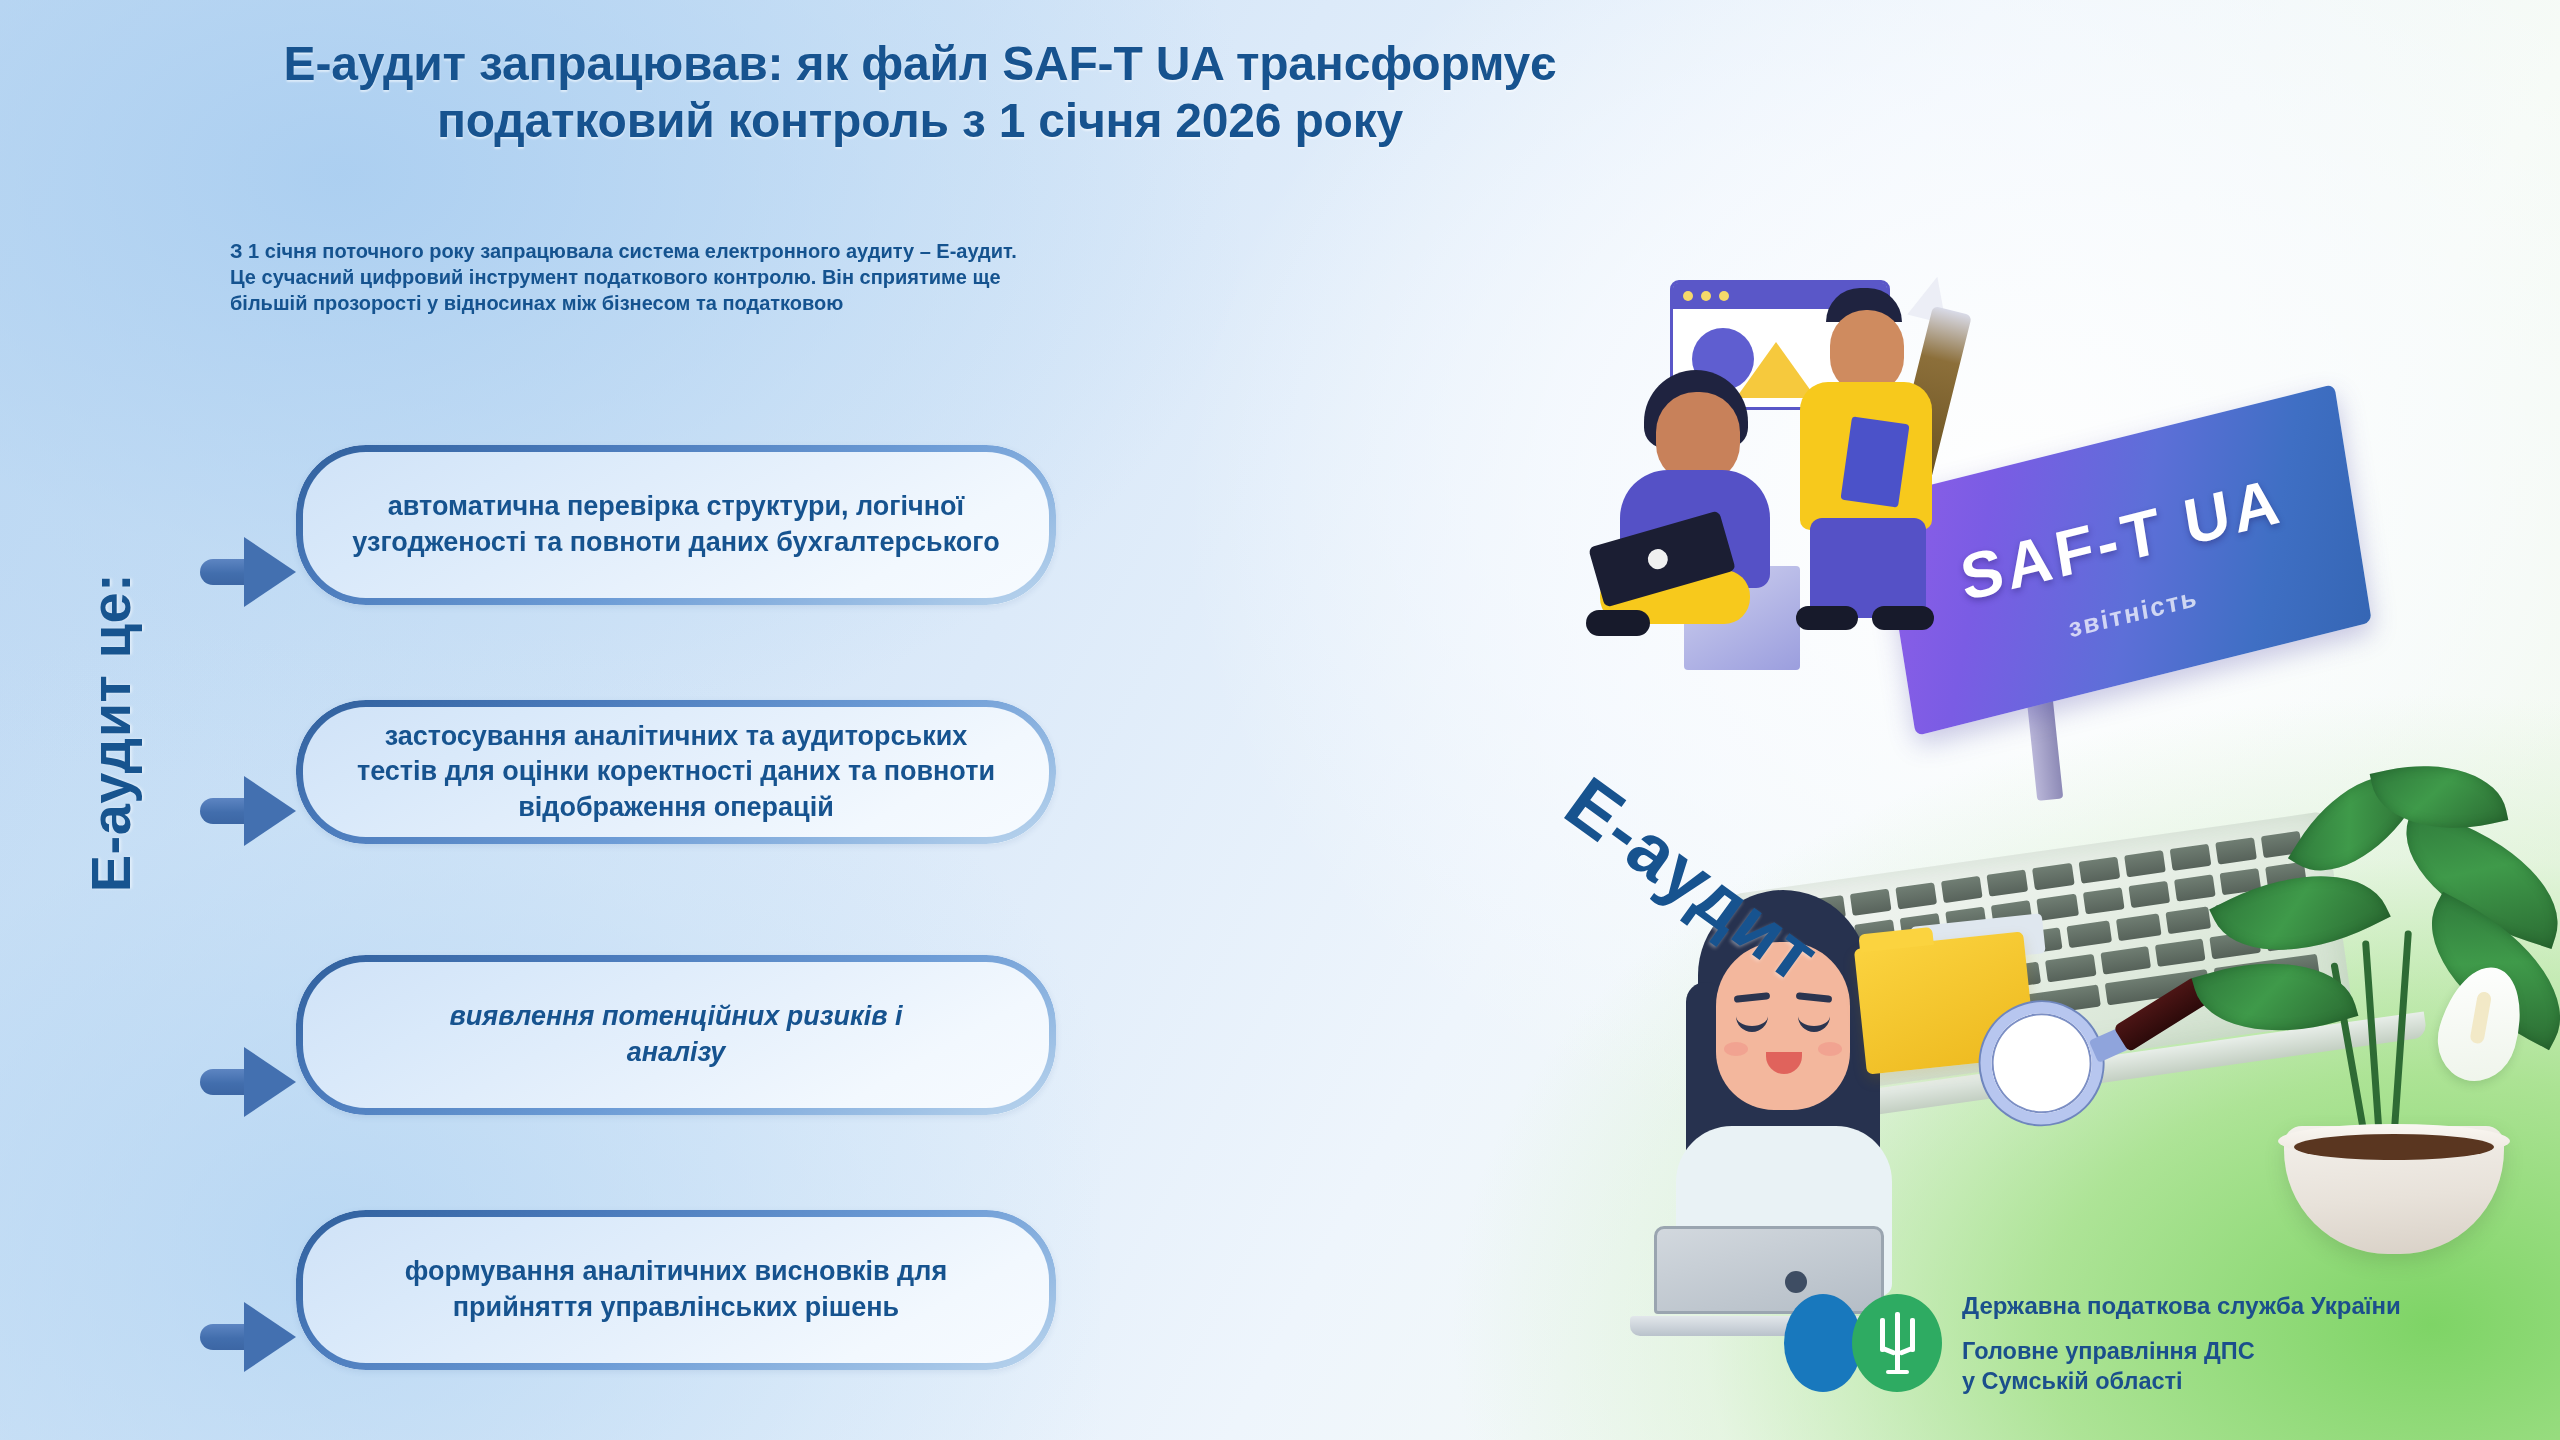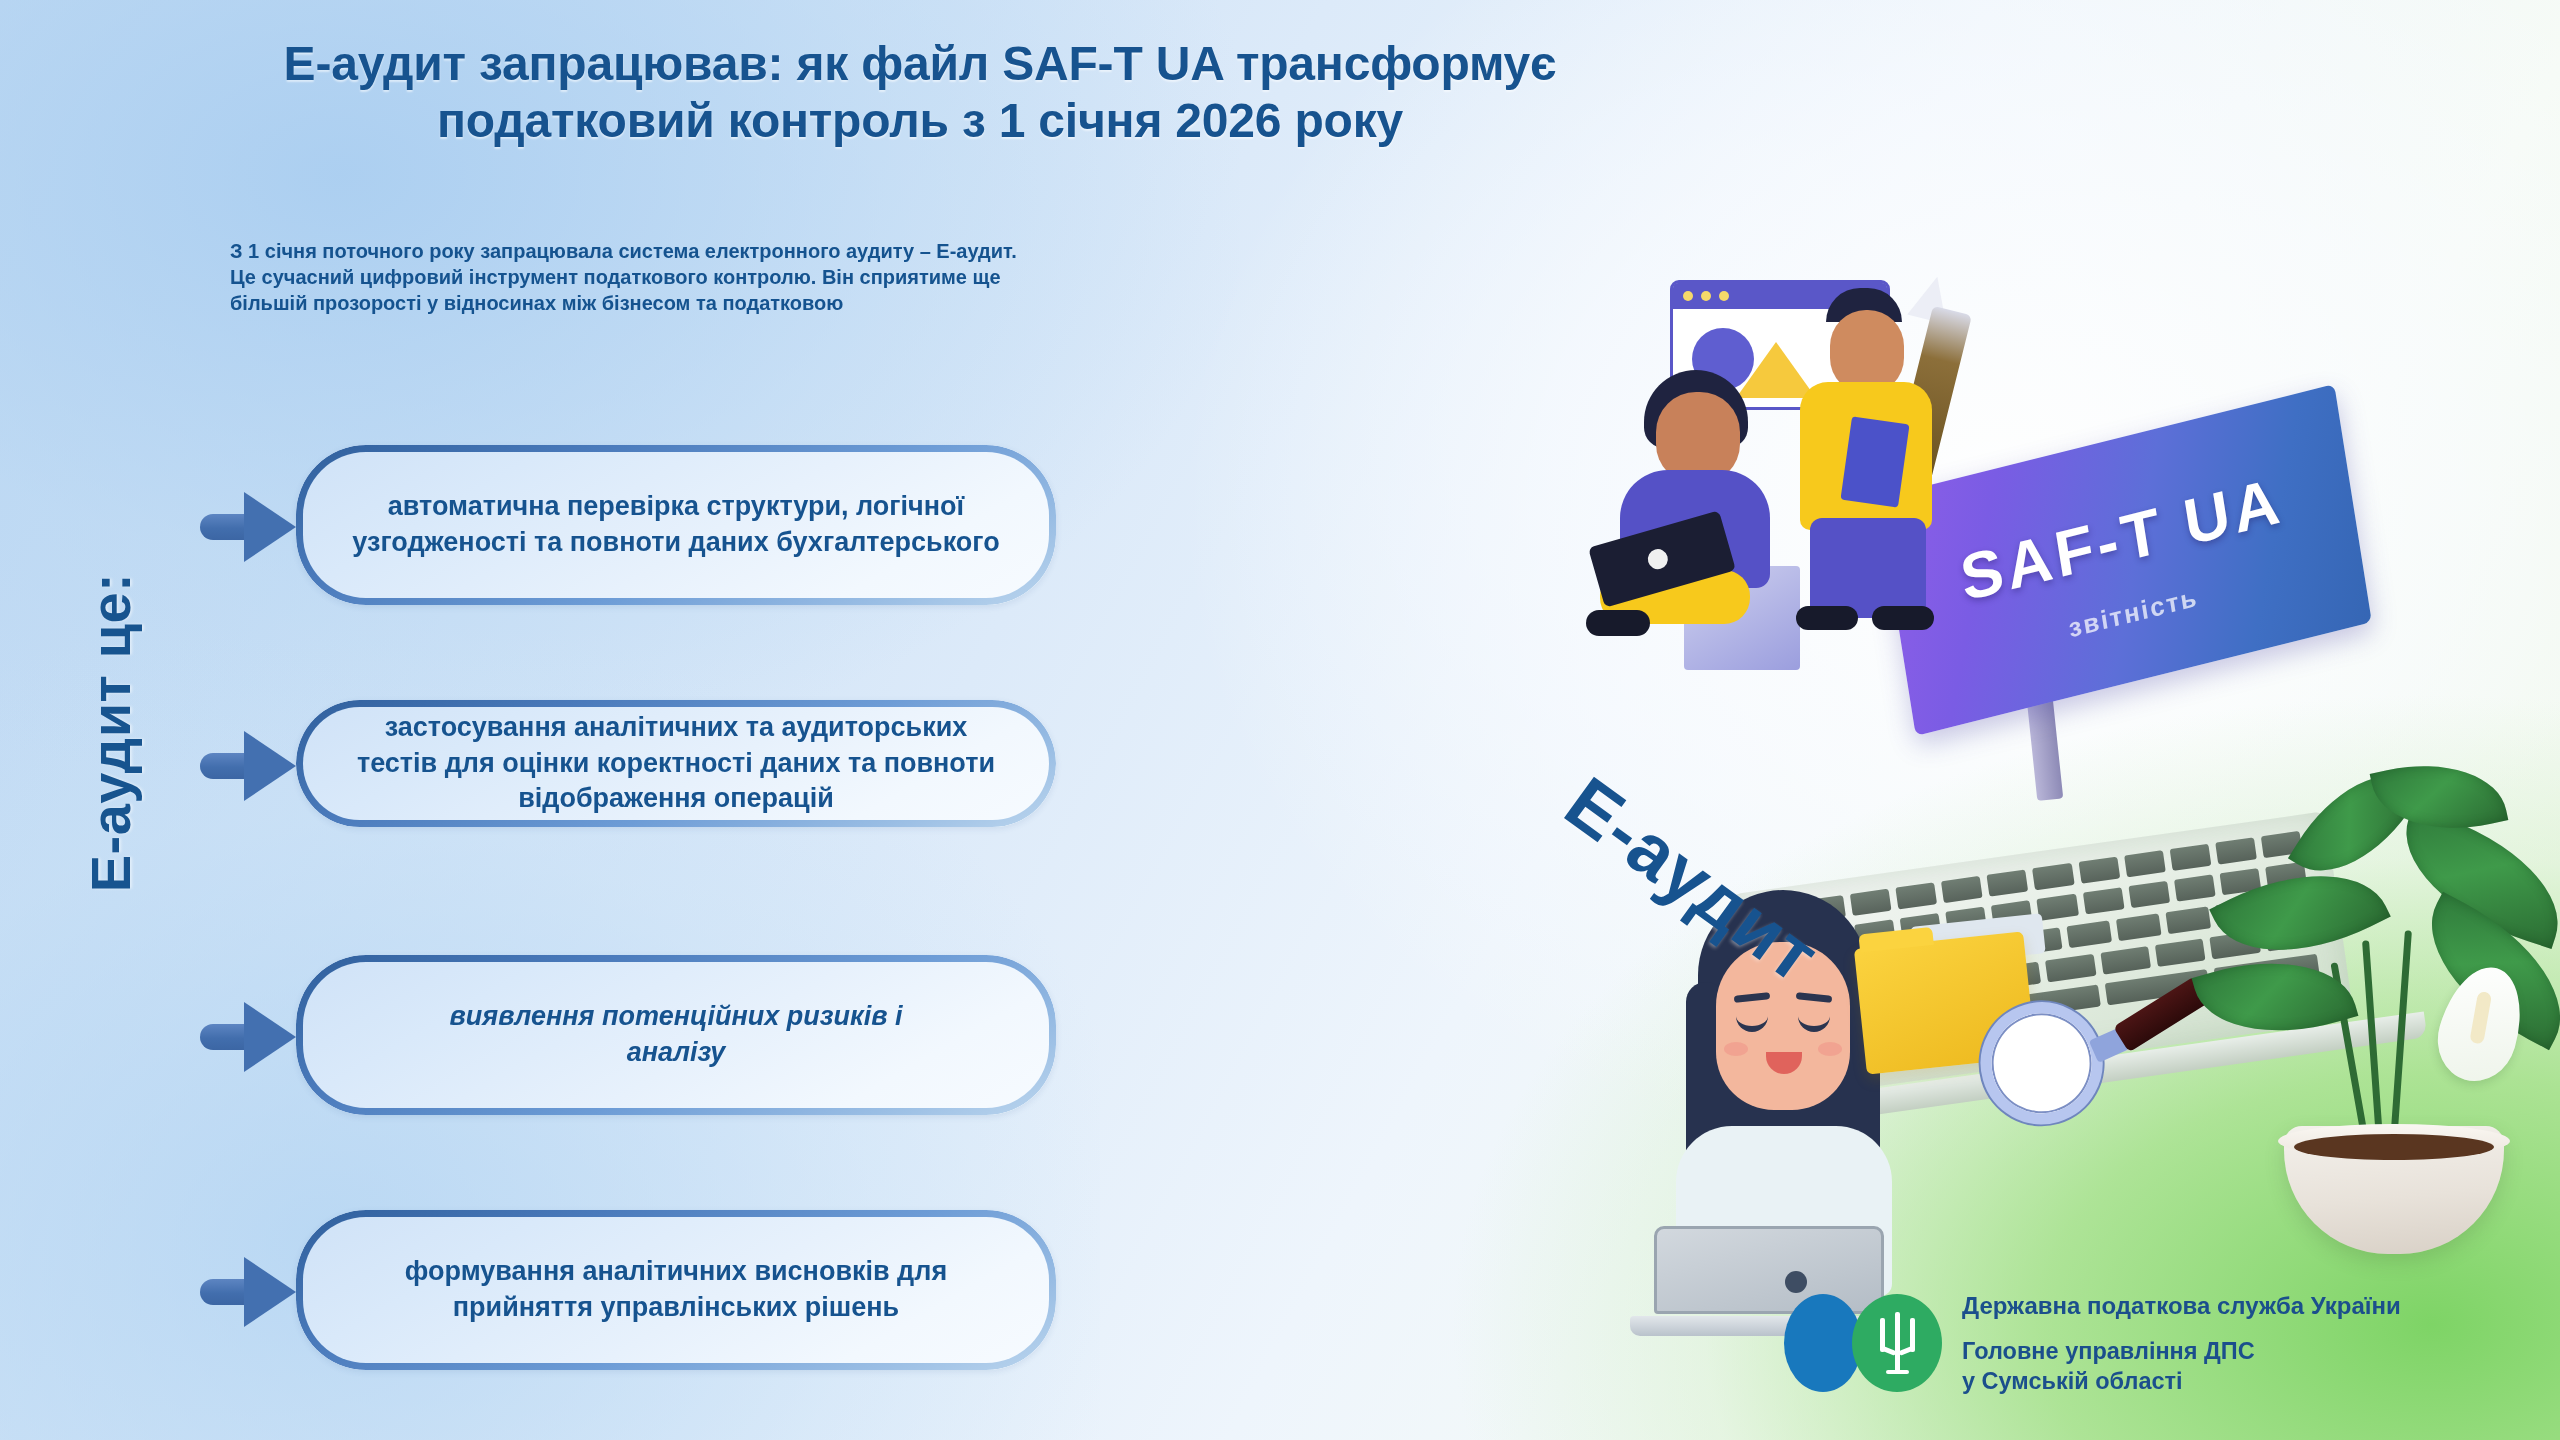--- a/index.html
+++ b/index.html
@@ -63,21 +63,21 @@
     text-align:center;
     color:#17548f;
     font-weight:bold;
     font-size:56px;
     letter-spacing:.5px;
     text-shadow:0 2px 3px rgba(255,255,255,.5);
   }
 
   
   .cards { position:absolute; left:0; top:0; width:1600px; height:1440px; }
-  .cardrow { position:absolute; left:200px; display:flex; align-items:center; }
+  .cardrow { position:absolute; left:200px; display:flex; align-items:flex-end; }
 
   .arrow { position:relative; width:96px; height:70px; flex:0 0 96px; }
   .arrow .tail {
     position:absolute; left:0; top:24px; width:58px; height:26px;
     background:linear-gradient(180deg,#5d85c2 0%,#426ead 55%,#3c66a4 100%);
     border-radius:13px 0 0 13px;
   }
   .arrow .head {
     position:absolute; left:44px; top:2px; width:0; height:0;
     border-top:35px solid transparent;
@@ -382,21 +382,21 @@
           <span class="ln">узгодженості та повноти даних бухгалтерського</span>
         </div>
       </div>
     </div>
 
     <div class="cardrow" style="top:700px;">
       <div class="arrow">
         <div class="tail"></div>
           <div class="head"></div>
       </div>
-      <div class="card" style="height:127px;">
+      <div class="card" style="height:144px;">
         <div class="card-text">
           <span class="ln">застосування аналітичних та аудиторських</span>
           <span class="ln">тестів для оцінки коректності даних та повноти</span>
           <span class="ln">відображення операцій</span>
         </div>
       </div>
     </div>
 
     <div class="cardrow" style="top:955px;">
       <div class="arrow">

